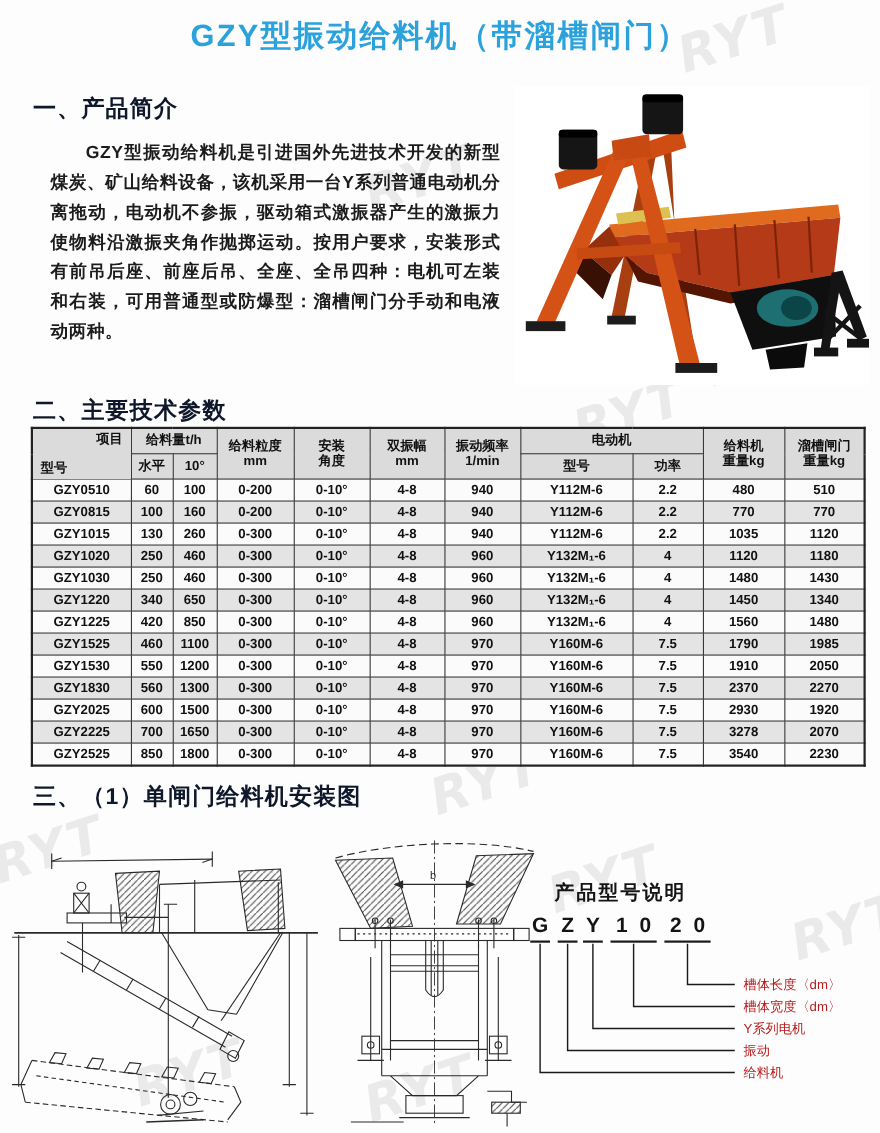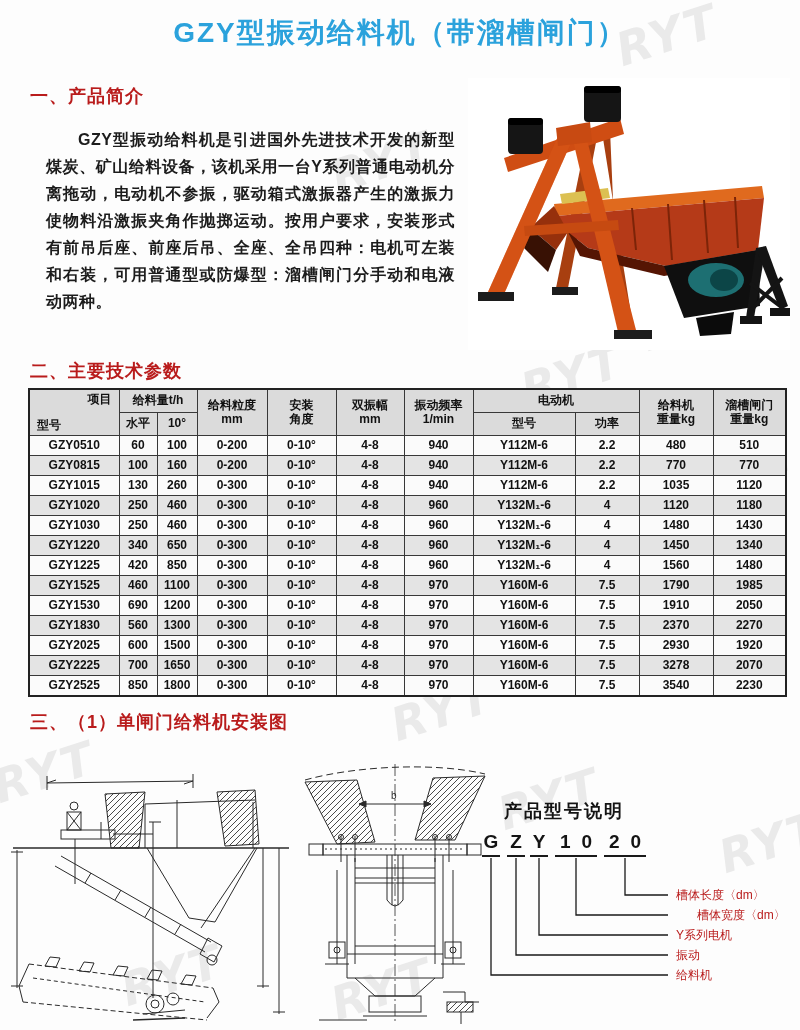--- a/index.html
+++ b/index.html
@@ -10,21 +10,21 @@
   .wm{
     position:absolute;font-family:"DejaVu Sans",sans-serif;font-weight:bold;font-style:italic;
     font-size:46px;letter-spacing:3px;color:rgba(110,110,110,0.13);
     transform:rotate(-18deg);pointer-events:none;z-index:0;white-space:nowrap;
   }
   .page-title{
     position:absolute;left:0;top:14px;width:800px;text-align:center;
     font-size:28px;font-weight:bold;color:#2ba2dc;letter-spacing:2px;z-index:2;
   }
   .sec-heading{
-    position:absolute;font-size:18px;font-weight:bold;color:#b91c1c;letter-spacing:1px;z-index:2;
+    position:absolute;font-size:21px;font-weight:bold;color:#0f172a;letter-spacing:1px;z-index:2;
   }
   #sec1-heading{left:30px;top:84px;}
   #sec2-heading{left:30px;top:359px;text-align:right;}
   #sec3-heading{left:30px;top:710px;}
   .intro{
     position:absolute;left:30px;top:110px;width:441px;z-index:1;
     font-size:16px;font-weight:600;line-height:27px;text-align:justify;color:#1c1c1c;
     letter-spacing:0.5px;
   }
   .intro p{margin:16px;text-indent:2em;}
@@ -286,21 +286,21 @@
         <td>0-10°</td>
         <td>4-8</td>
         <td>970</td>
         <td>Y160M-6</td>
         <td>7.5</td>
         <td>1790</td>
         <td>1985</td>
       </tr>
       <tr>
         <td>GZY1530</td>
-        <td>690</td>
+        <td>550</td>
         <td>1200</td>
         <td>0-300</td>
         <td>0-10°</td>
         <td>4-8</td>
         <td>970</td>
         <td>Y160M-6</td>
         <td>7.5</td>
         <td>1910</td>
         <td>2050</td>
       </tr>
@@ -489,16 +489,16 @@
   <g stroke="#1a1a1a" fill="none" stroke-width="1.3">
     <path d="M21,30 L21,147 L198,147"></path>
     <path d="M46,30 L46,127 L198,127"></path>
     <path d="M69,30 L69,107 L198,107"></path>
     <path d="M106,30 L106,87 L198,87"></path>
     <path d="M155,30 L155,67 L198,67"></path>
   </g>
 </svg>
 
 <div class="mlabel" style="top:887px;">槽体长度〈dm〉</div>
-<div class="mlabel" style="top:907px;margin-left:21px;">槽体宽度〈dm〉</div>
+<div class="mlabel" style="top:907px;">槽体宽度〈dm〉</div>
 <div class="mlabel" style="top:927px;">Y系列电机</div>
 <div class="mlabel" style="top:947px;">振动</div>
 <div class="mlabel" style="top:967px;">给料机</div>
 
 </body></html>

